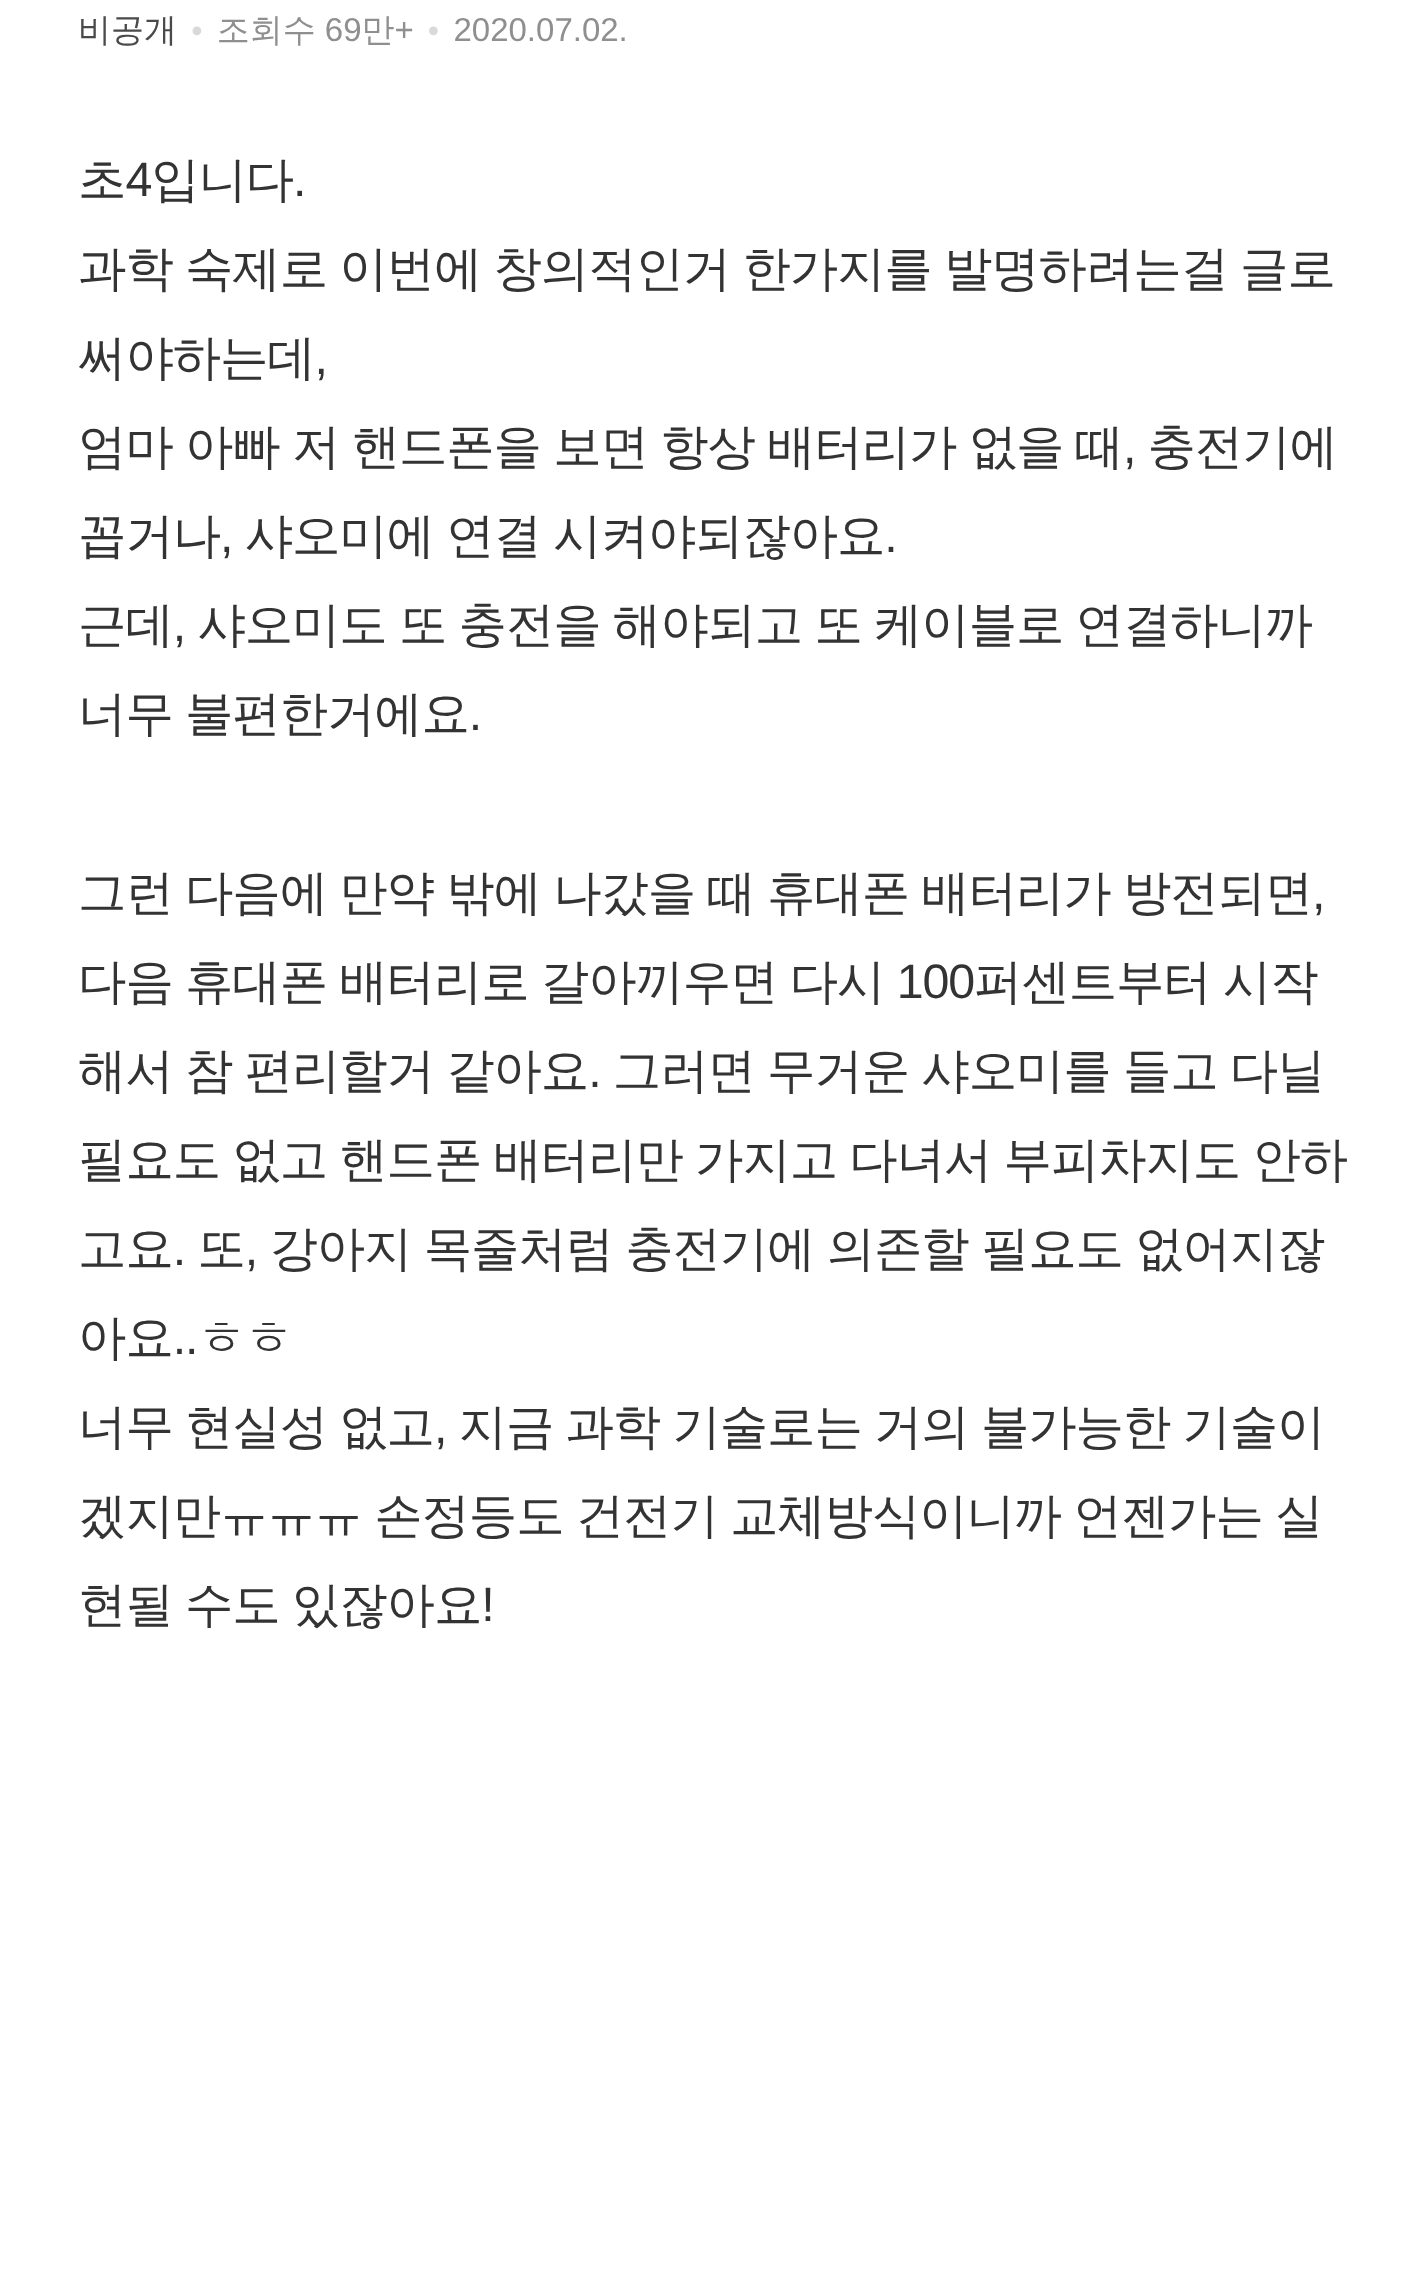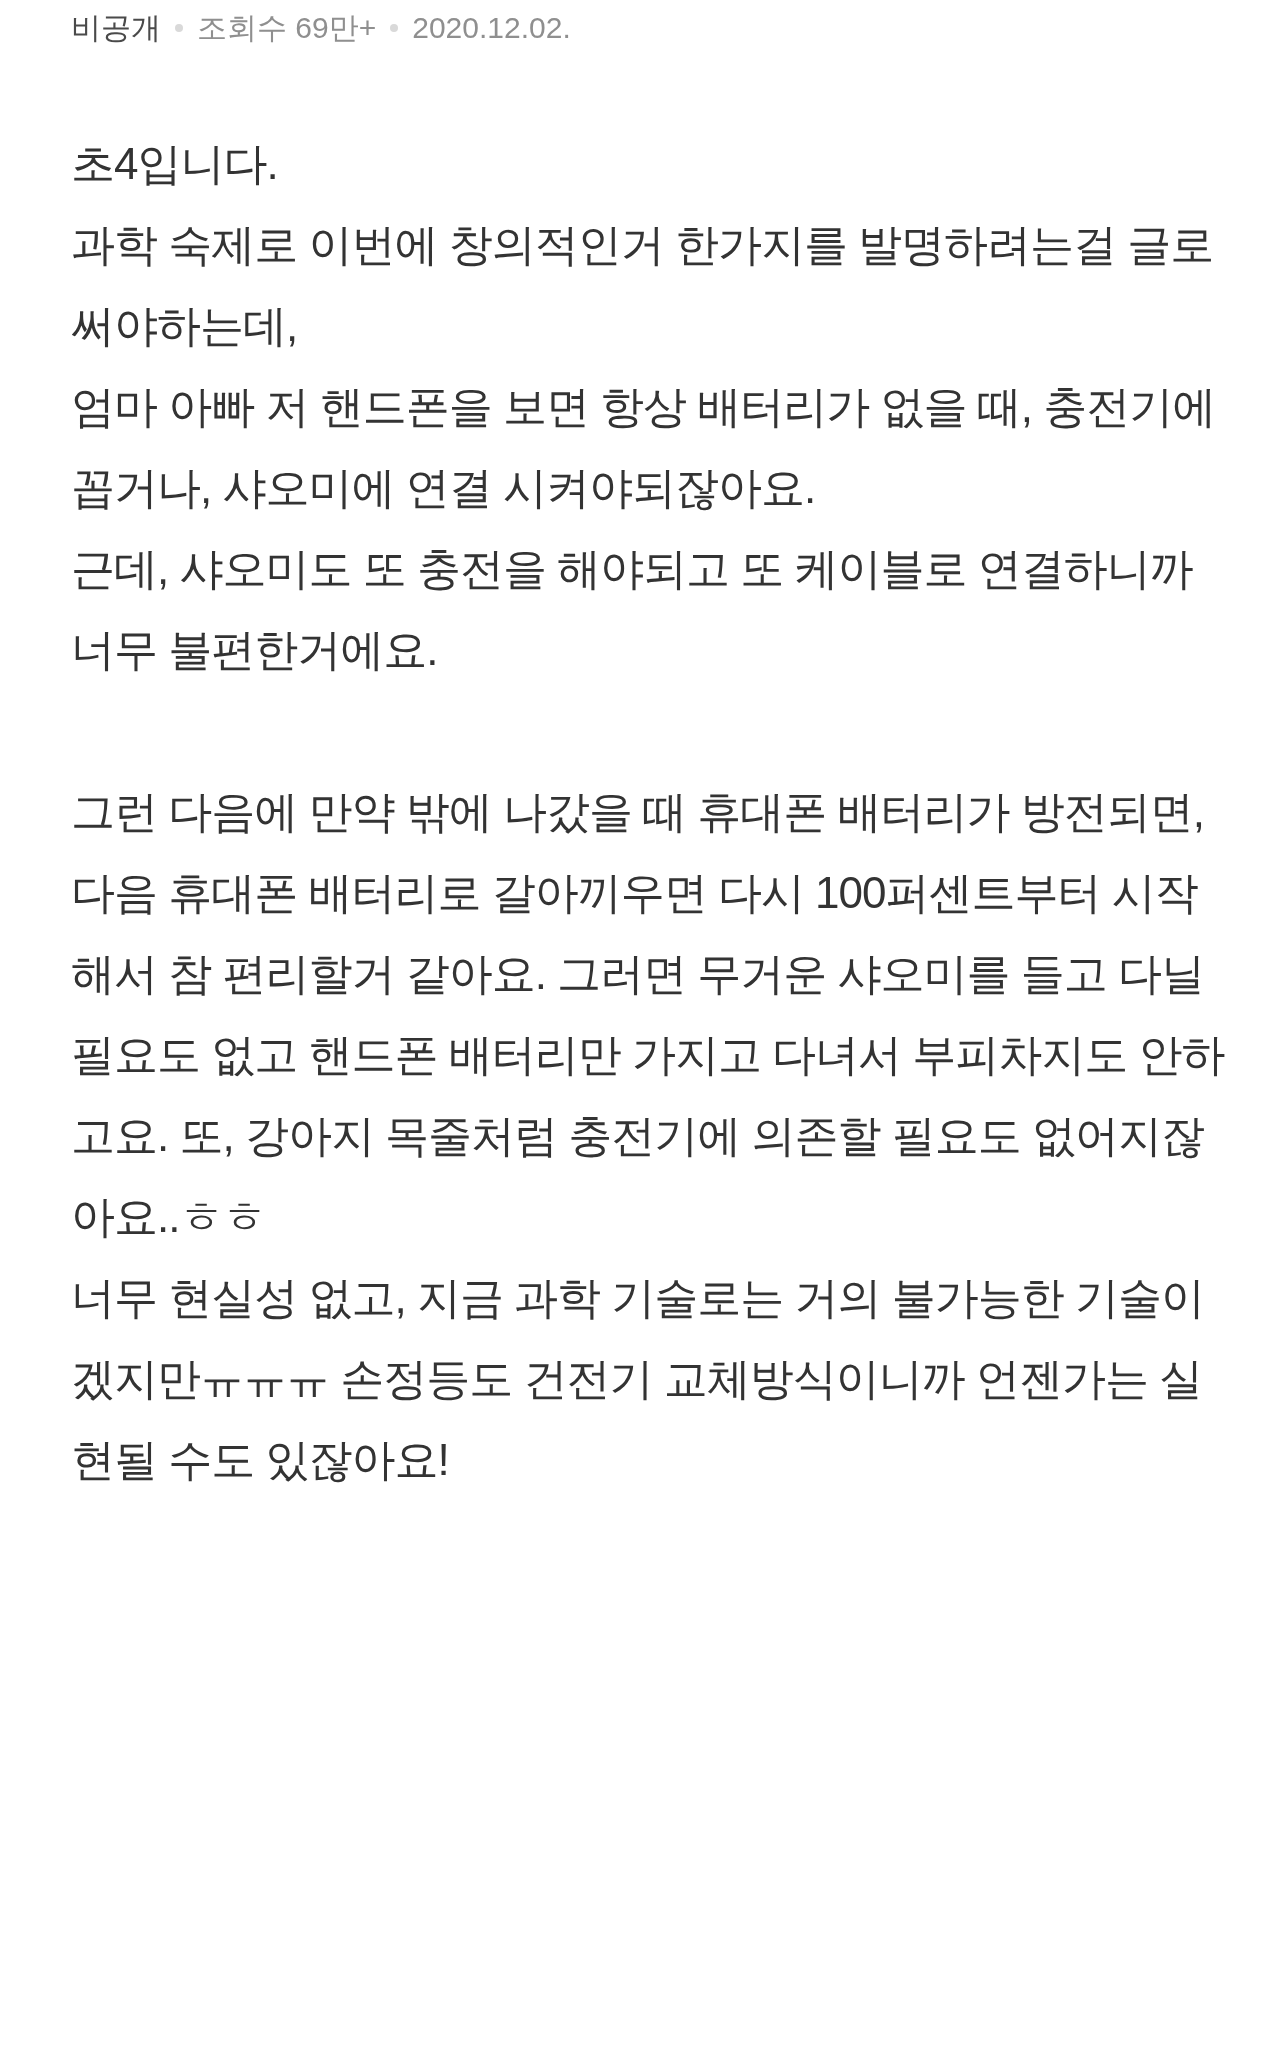--- a/index.html
+++ b/index.html
@@ -61,21 +61,21 @@
 </style>
 </head>
 <body>
 
 <div class="page">
   <header class="meta">
     <span class="meta-visibility">비공개</span>
     <span class="dot"></span>
     <span class="meta-gray">조회수 69만+</span>
     <span class="dot"></span>
-    <span class="meta-gray">2020.12.02.</span>
+    <span class="meta-gray">2020.07.02.</span>
   </header>
 
   <main class="body-text">
       <div class="paragraph">초4입니다.
 과학 숙제로 이번에 창의적인거 한가지를 발명하려는걸 글로
 써야하는데,
 엄마 아빠 저 핸드폰을 보면 항상 배터리가 없을 때, 충전기에
 꼽거나, 샤오미에 연결 시켜야되잖아요.
 근데, 샤오미도 또 충전을 해야되고 또 케이블로 연결하니까
 너무 불편한거에요.</div>

